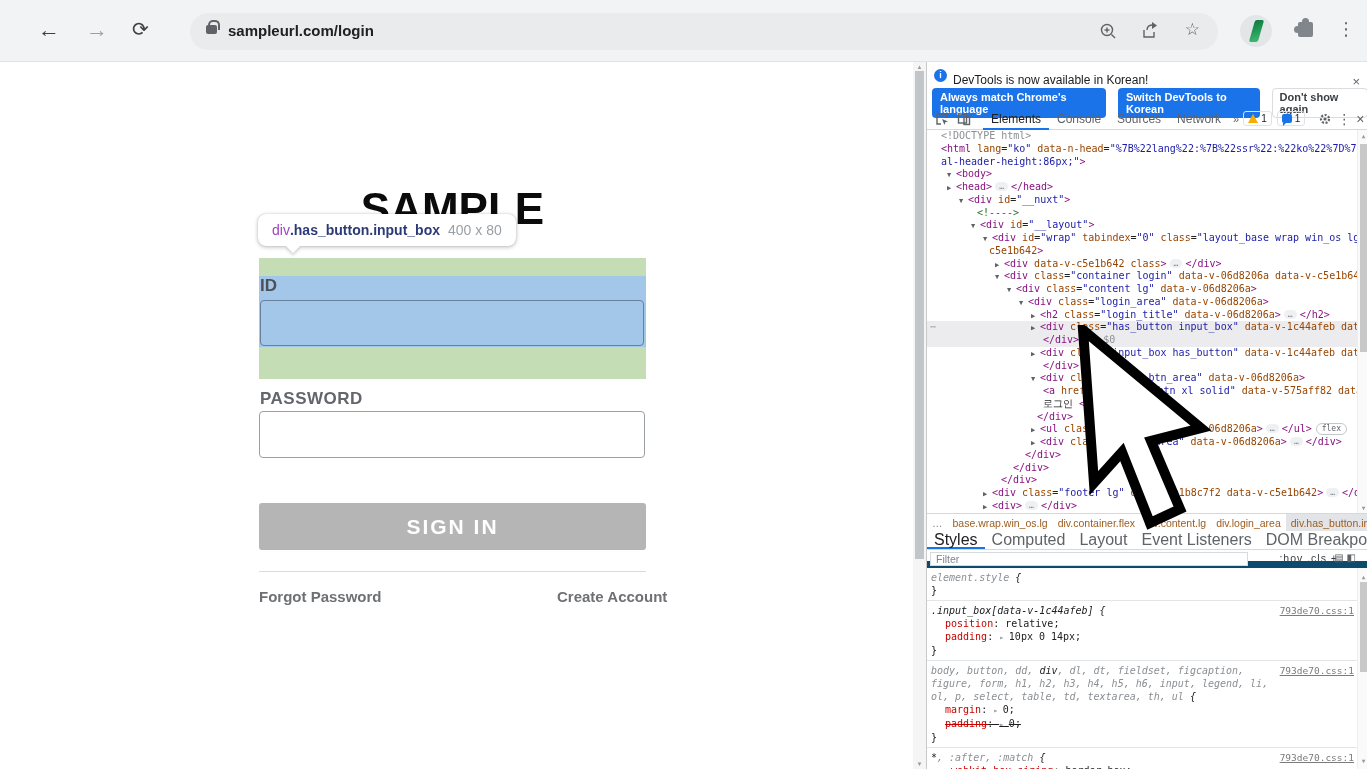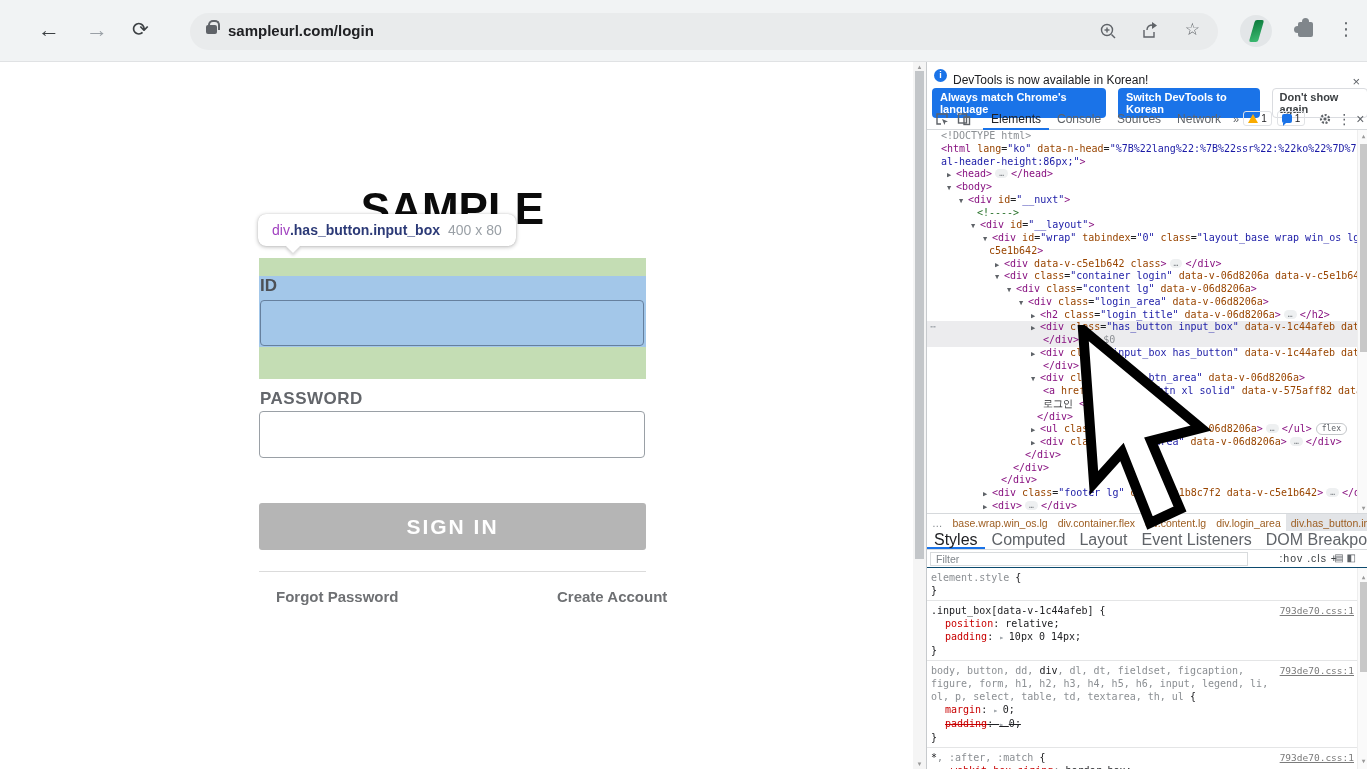--- a/index.html
+++ b/index.html
@@ -51,21 +51,21 @@
   #id-input { position:absolute; left:1px; top:24px; width:384px; height:46px;
     border:1px solid #66809e; border-radius:4px; }
   #password-label { position:absolute; left:260px; top:327px; font-size:17px; font-weight:bold;
     color:#63666b; letter-spacing:.5px; }
   #password-input { position:absolute; left:259px; top:349px; width:386px; height:47px;
     border:1px solid #9aa0a6; border-radius:4px; background:#fff; }
   #signin-btn { position:absolute; left:259px; top:441px; width:387px; height:47px;
     background:#b5b5b5; border:none; border-radius:3px; color:#fff; font-size:21px;
     font-weight:bold; letter-spacing:2px; font-family:"Liberation Sans",sans-serif; }
   #form-divider { position:absolute; left:259px; top:509px; width:387px; height:1px; background:#dbdbdb; }
-  #link-forgot { position:absolute; left:276px; top:526px; font-size:15px; font-weight:bold; color:#6e7073; }
+  #link-forgot { position:absolute; left:259px; top:526px; font-size:15px; font-weight:bold; color:#6e7073; }
   #link-create { position:absolute; right:722px; top:526px; font-size:15px; font-weight:bold; color:#6e7073; }
 
   
   #page-scroll { position:absolute; left:913px; top:0; width:13px; height:707px; background:#f5f5f5; }
   #page-scroll .thumb { position:absolute; left:2px; top:9px; width:9px; height:488px; background:#c3c6c9; }
   .sb-arrow { position:absolute; left:0; width:13px; text-align:center; font-size:6px; color:#9a9a9a; }
 
   
   #devtools { position:absolute; left:926px; top:62px; width:441px; height:707px;
     background:#fff; border-left:1px solid #c7cacd; font-family:"DejaVu Sans Mono",monospace; }
@@ -131,35 +131,35 @@
   .crumb.sel { background:#e2e4e7; }
   .crumb.dots { color:#80868b; }
 
   #dt-styletabs { position:absolute; left:0; top:469px; width:441px; height:19px;
     border-bottom:1px solid #d6d9dc; display:flex; align-items:flex-end;
     font-family:"Liberation Sans",sans-serif; font-size:16px; color:#5f6368; }
   .st-tab { padding:0 7px; height:19px; line-height:19px; white-space:nowrap; }
   .st-tab.active { color:#202124; box-shadow:inset 0 -2px 0 #1a73e8; }
 
   #dt-filter { position:absolute; left:0; top:488px; width:441px; height:18px;
-    border-bottom:1px solid #0c4a6e; font-family:"Liberation Sans",sans-serif; }
+    border-bottom:7px solid #0c4a6e; font-family:"Liberation Sans",sans-serif; }
   #filter-box { position:absolute; left:3px; top:2px; width:318px; height:14px;
     border:1px solid #d8dbdd; background:#fff; font-size:10.5px; color:#80868b;
     line-height:13px; padding-left:5px; }
   #filter-controls { position:absolute; right:30px; top:2px; font-size:10.5px; color:#3c4043;
     letter-spacing:1px; }
   #filter-icons { position:absolute; right:12px; top:2px; font-size:10px; color:#5f6368; }
 
   #dt-rules { position:absolute; left:0; top:506px; width:441px; height:201px; overflow:hidden;
     font-size:10px; line-height:13px; color:#202124; }
   .rule { position:relative; border-bottom:1px solid #e4e5e6; padding:3px 14px 3px 4px; }
   .rule-src { position:absolute; right:14px; top:3px; color:#7b7b7b; text-decoration:underline; font-size:9.5px; }
   .sel-m { color:#202124; }
   .sel-g { color:#8b8f93; }
-  .rule-head { padding-right:78px; }
+  .rule-head { padding-right:78px;font-style:italic; }
   .prop { padding-left:14px; }
   .prop .pn { color:#c80000; }
   .prop .pv { color:#202124; }
   .prop.struck .pn, .prop.struck .pv, .prop.struck { text-decoration:line-through; }
   .pexp { color:#9aa0a6; font-size:8px; }
 
   
   #big-cursor { position:absolute; left:1072px; top:325px; z-index:9; }
 
   svg .ln { stroke:#5f6368; stroke-width:1.4; fill:none; }
@@ -278,22 +278,22 @@
       <span class="tb-glyph">⋮</span>
       <span class="tb-glyph">×</span>
     </span>
   </div>
 
   <div id="dt-tree">
     <div id="tree-lines">
         <div class="tree-row" style="padding-left: 14px;"><span class="tk-g">&lt;!DOCTYPE html&gt;</span></div>
         <div class="tree-row" style="padding-left: 14px;"><span class="tk-t">&lt;html</span><span class="tk-n"> lang</span><span class="tk-p">=</span><span class="tk-v">"ko"</span><span class="tk-n"> data-n-head</span><span class="tk-p">=</span><span class="tk-v">"%7B%22lang%22:%7B%22ssr%22:%22ko%22%7D%7D"</span></div>
         <div class="tree-row" style="padding-left: 14px;"><span class="tk-v">al-header-height:86px;"</span><span class="tk-t">&gt;</span></div>
+        <div class="tree-row" style="padding-left: 20px;"><span class="tk-a">▼</span><span class="tk-t">&lt;body&gt;</span></div>
         <div class="tree-row" style="padding-left: 20px;"><span class="tk-a">▶</span><span class="tk-t">&lt;head&gt;</span><span class="tk-e">…</span><span class="tk-t">&lt;/head&gt;</span></div>
-        <div class="tree-row" style="padding-left: 20px;"><span class="tk-a">▼</span><span class="tk-t">&lt;body&gt;</span></div>
         <div class="tree-row" style="padding-left: 32px;"><span class="tk-a">▼</span><span class="tk-t">&lt;div</span><span class="tk-n"> id</span><span class="tk-p">=</span><span class="tk-v">"__nuxt"</span><span class="tk-t">&gt;</span></div>
         <div class="tree-row" style="padding-left: 50px;"><span class="tk-c">&lt;!----&gt;</span></div>
         <div class="tree-row" style="padding-left: 44px;"><span class="tk-a">▼</span><span class="tk-t">&lt;div</span><span class="tk-n"> id</span><span class="tk-p">=</span><span class="tk-v">"__layout"</span><span class="tk-t">&gt;</span></div>
         <div class="tree-row" style="padding-left: 56px;"><span class="tk-a">▼</span><span class="tk-t">&lt;div</span><span class="tk-n"> id</span><span class="tk-p">=</span><span class="tk-v">"wrap"</span><span class="tk-n"> tabindex</span><span class="tk-p">=</span><span class="tk-v">"0"</span><span class="tk-n"> class</span><span class="tk-p">=</span><span class="tk-v">"layout_base wrap win_os lg"</span><span class="tk-n"> data-v-</span></div>
         <div class="tree-row" style="padding-left: 62px;"><span class="tk-n">c5e1b642</span><span class="tk-t">&gt;</span></div>
         <div class="tree-row" style="padding-left: 68px;"><span class="tk-a">▶</span><span class="tk-t">&lt;div</span><span class="tk-n"> data-v-c5e1b642</span><span class="tk-n"> class</span><span class="tk-t">&gt;</span><span class="tk-e">…</span><span class="tk-t">&lt;/div&gt;</span></div>
         <div class="tree-row" style="padding-left: 68px;"><span class="tk-a">▼</span><span class="tk-t">&lt;div</span><span class="tk-n"> class</span><span class="tk-p">=</span><span class="tk-v">"container login"</span><span class="tk-n"> data-v-06d8206a</span><span class="tk-n"> data-v-c5e1b642</span><span class="tk-t">&gt;</span></div>
         <div class="tree-row" style="padding-left: 80px;"><span class="tk-a">▼</span><span class="tk-t">&lt;div</span><span class="tk-n"> class</span><span class="tk-p">=</span><span class="tk-v">"content lg"</span><span class="tk-n"> data-v-06d8206a</span><span class="tk-t">&gt;</span></div>
         <div class="tree-row" style="padding-left: 92px;"><span class="tk-a">▼</span><span class="tk-t">&lt;div</span><span class="tk-n"> class</span><span class="tk-p">=</span><span class="tk-v">"login_area"</span><span class="tk-n"> data-v-06d8206a</span><span class="tk-t">&gt;</span></div>
         <div class="tree-row" style="padding-left: 104px;"><span class="tk-a">▶</span><span class="tk-t">&lt;h2</span><span class="tk-n"> class</span><span class="tk-p">=</span><span class="tk-v">"login_title"</span><span class="tk-n"> data-v-06d8206a</span><span class="tk-t">&gt;</span><span class="tk-e">…</span><span class="tk-t">&lt;/h2&gt;</span></div>

